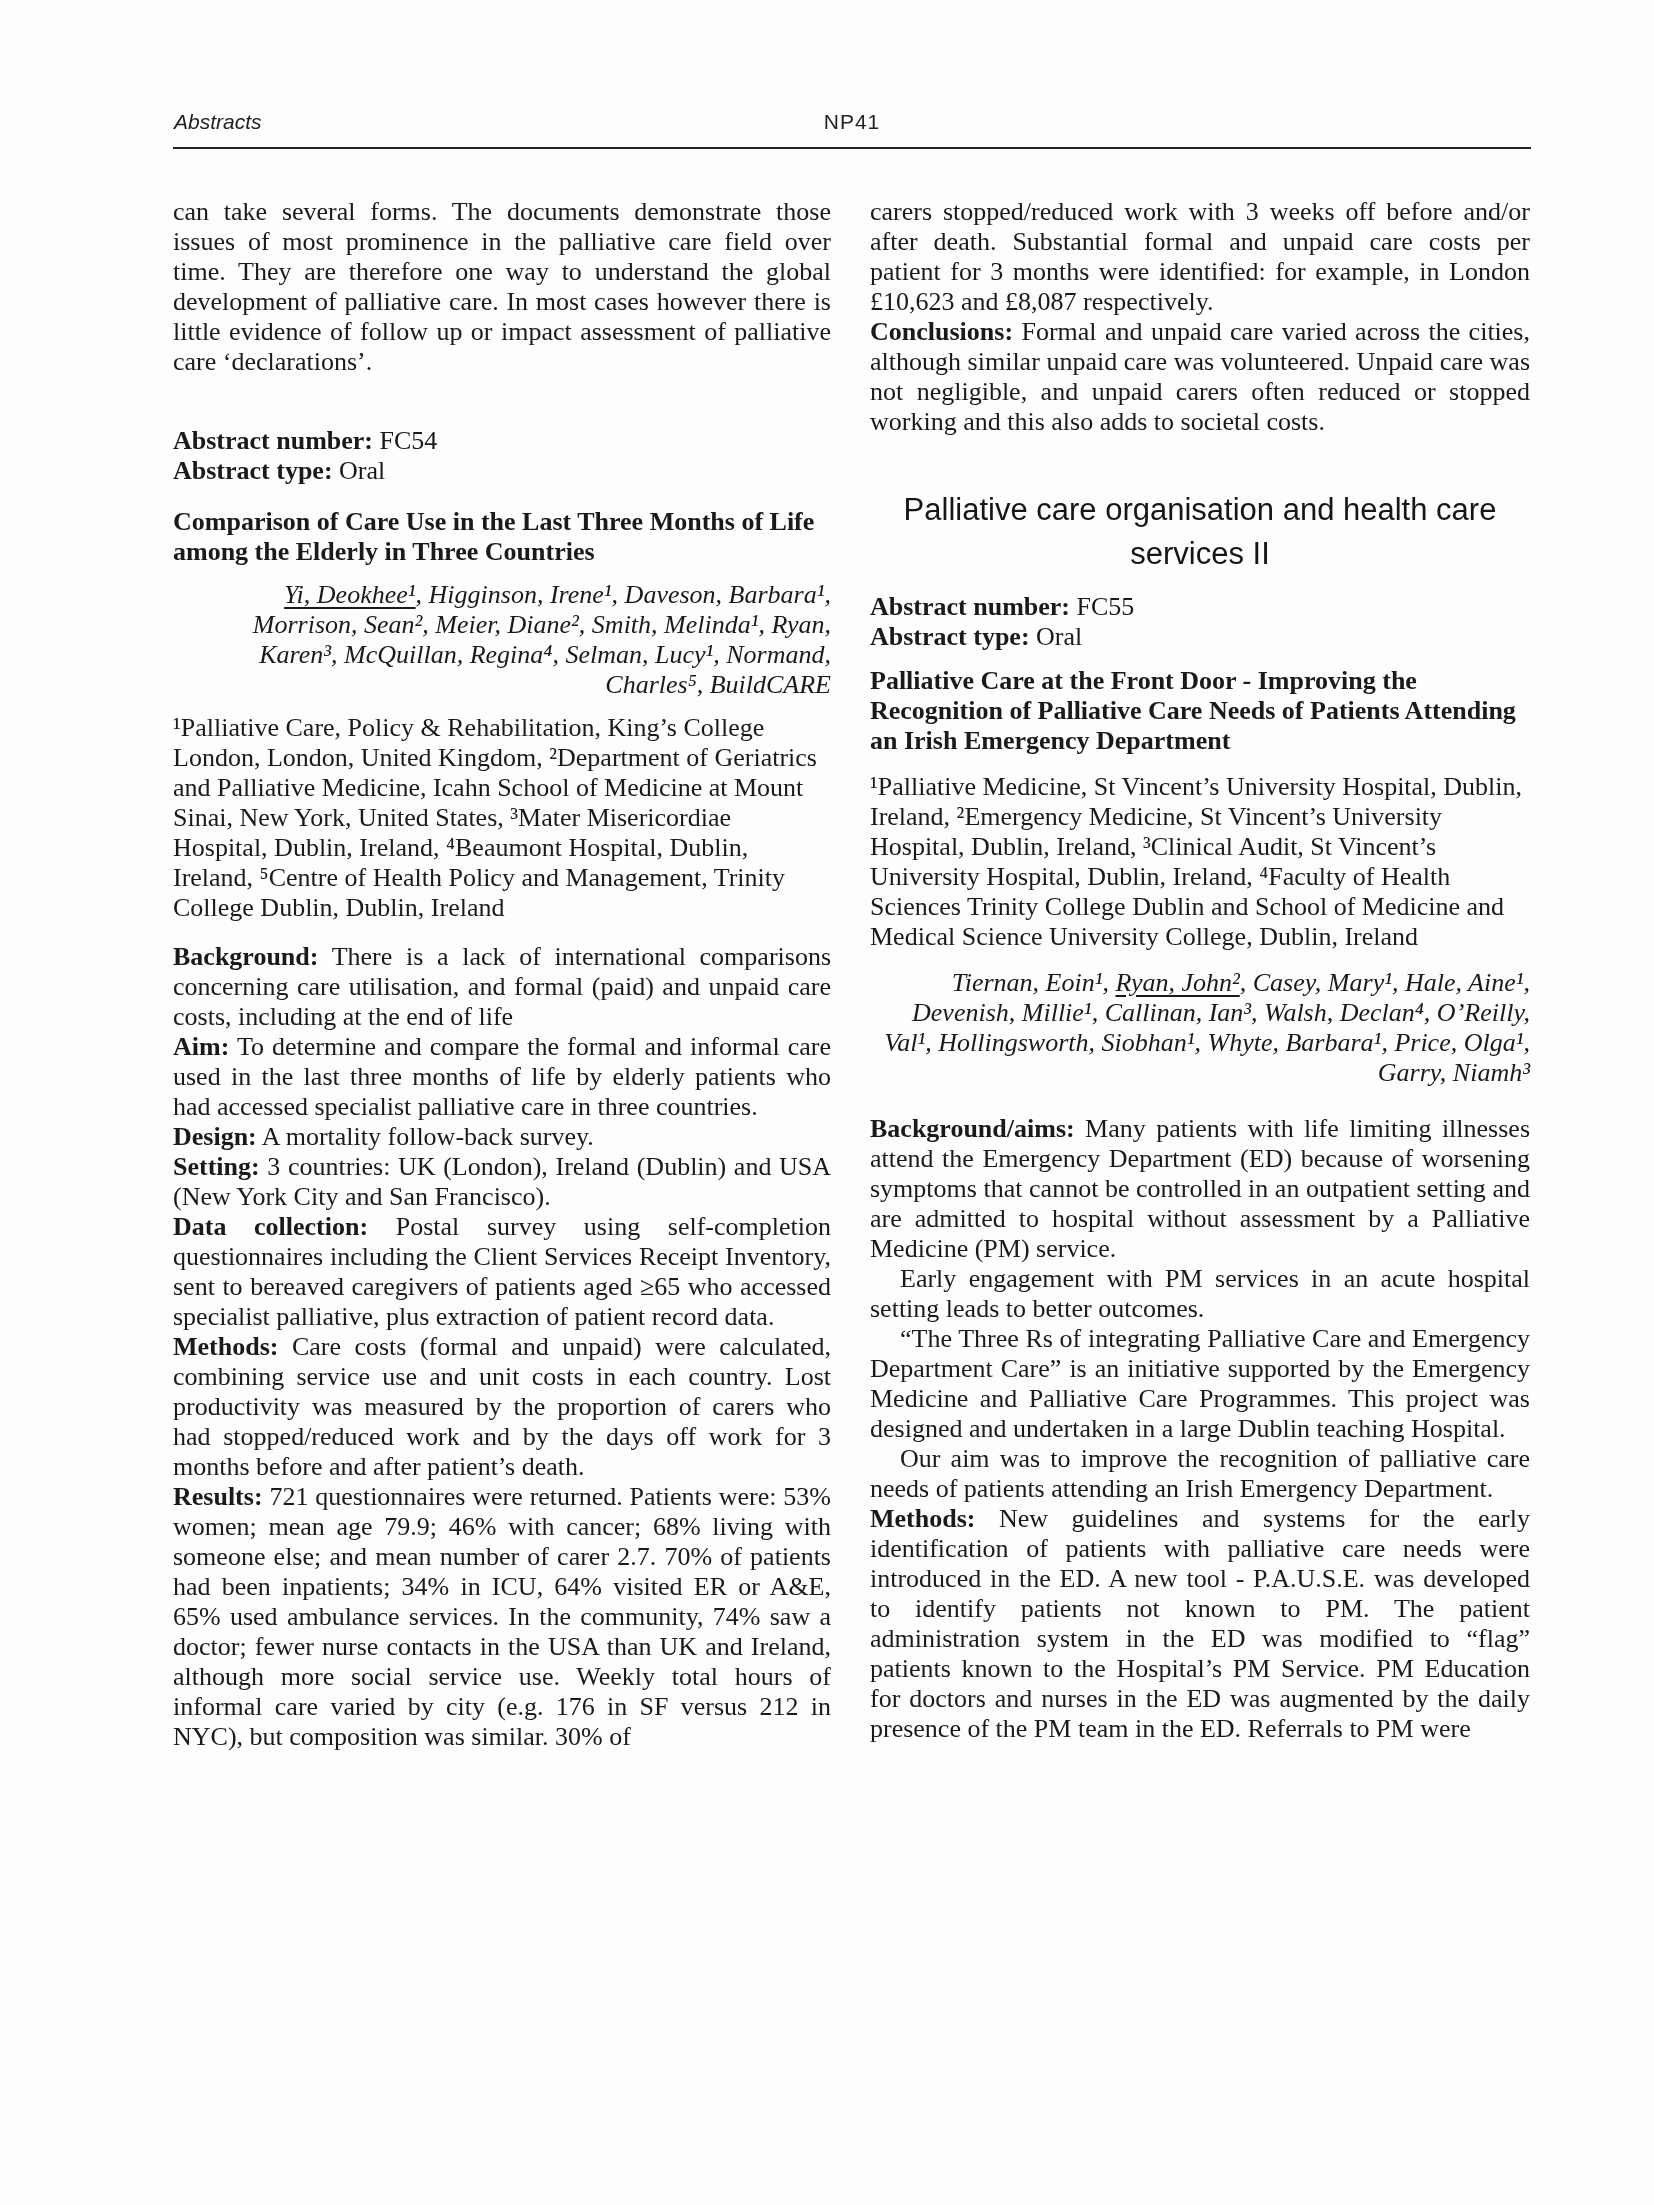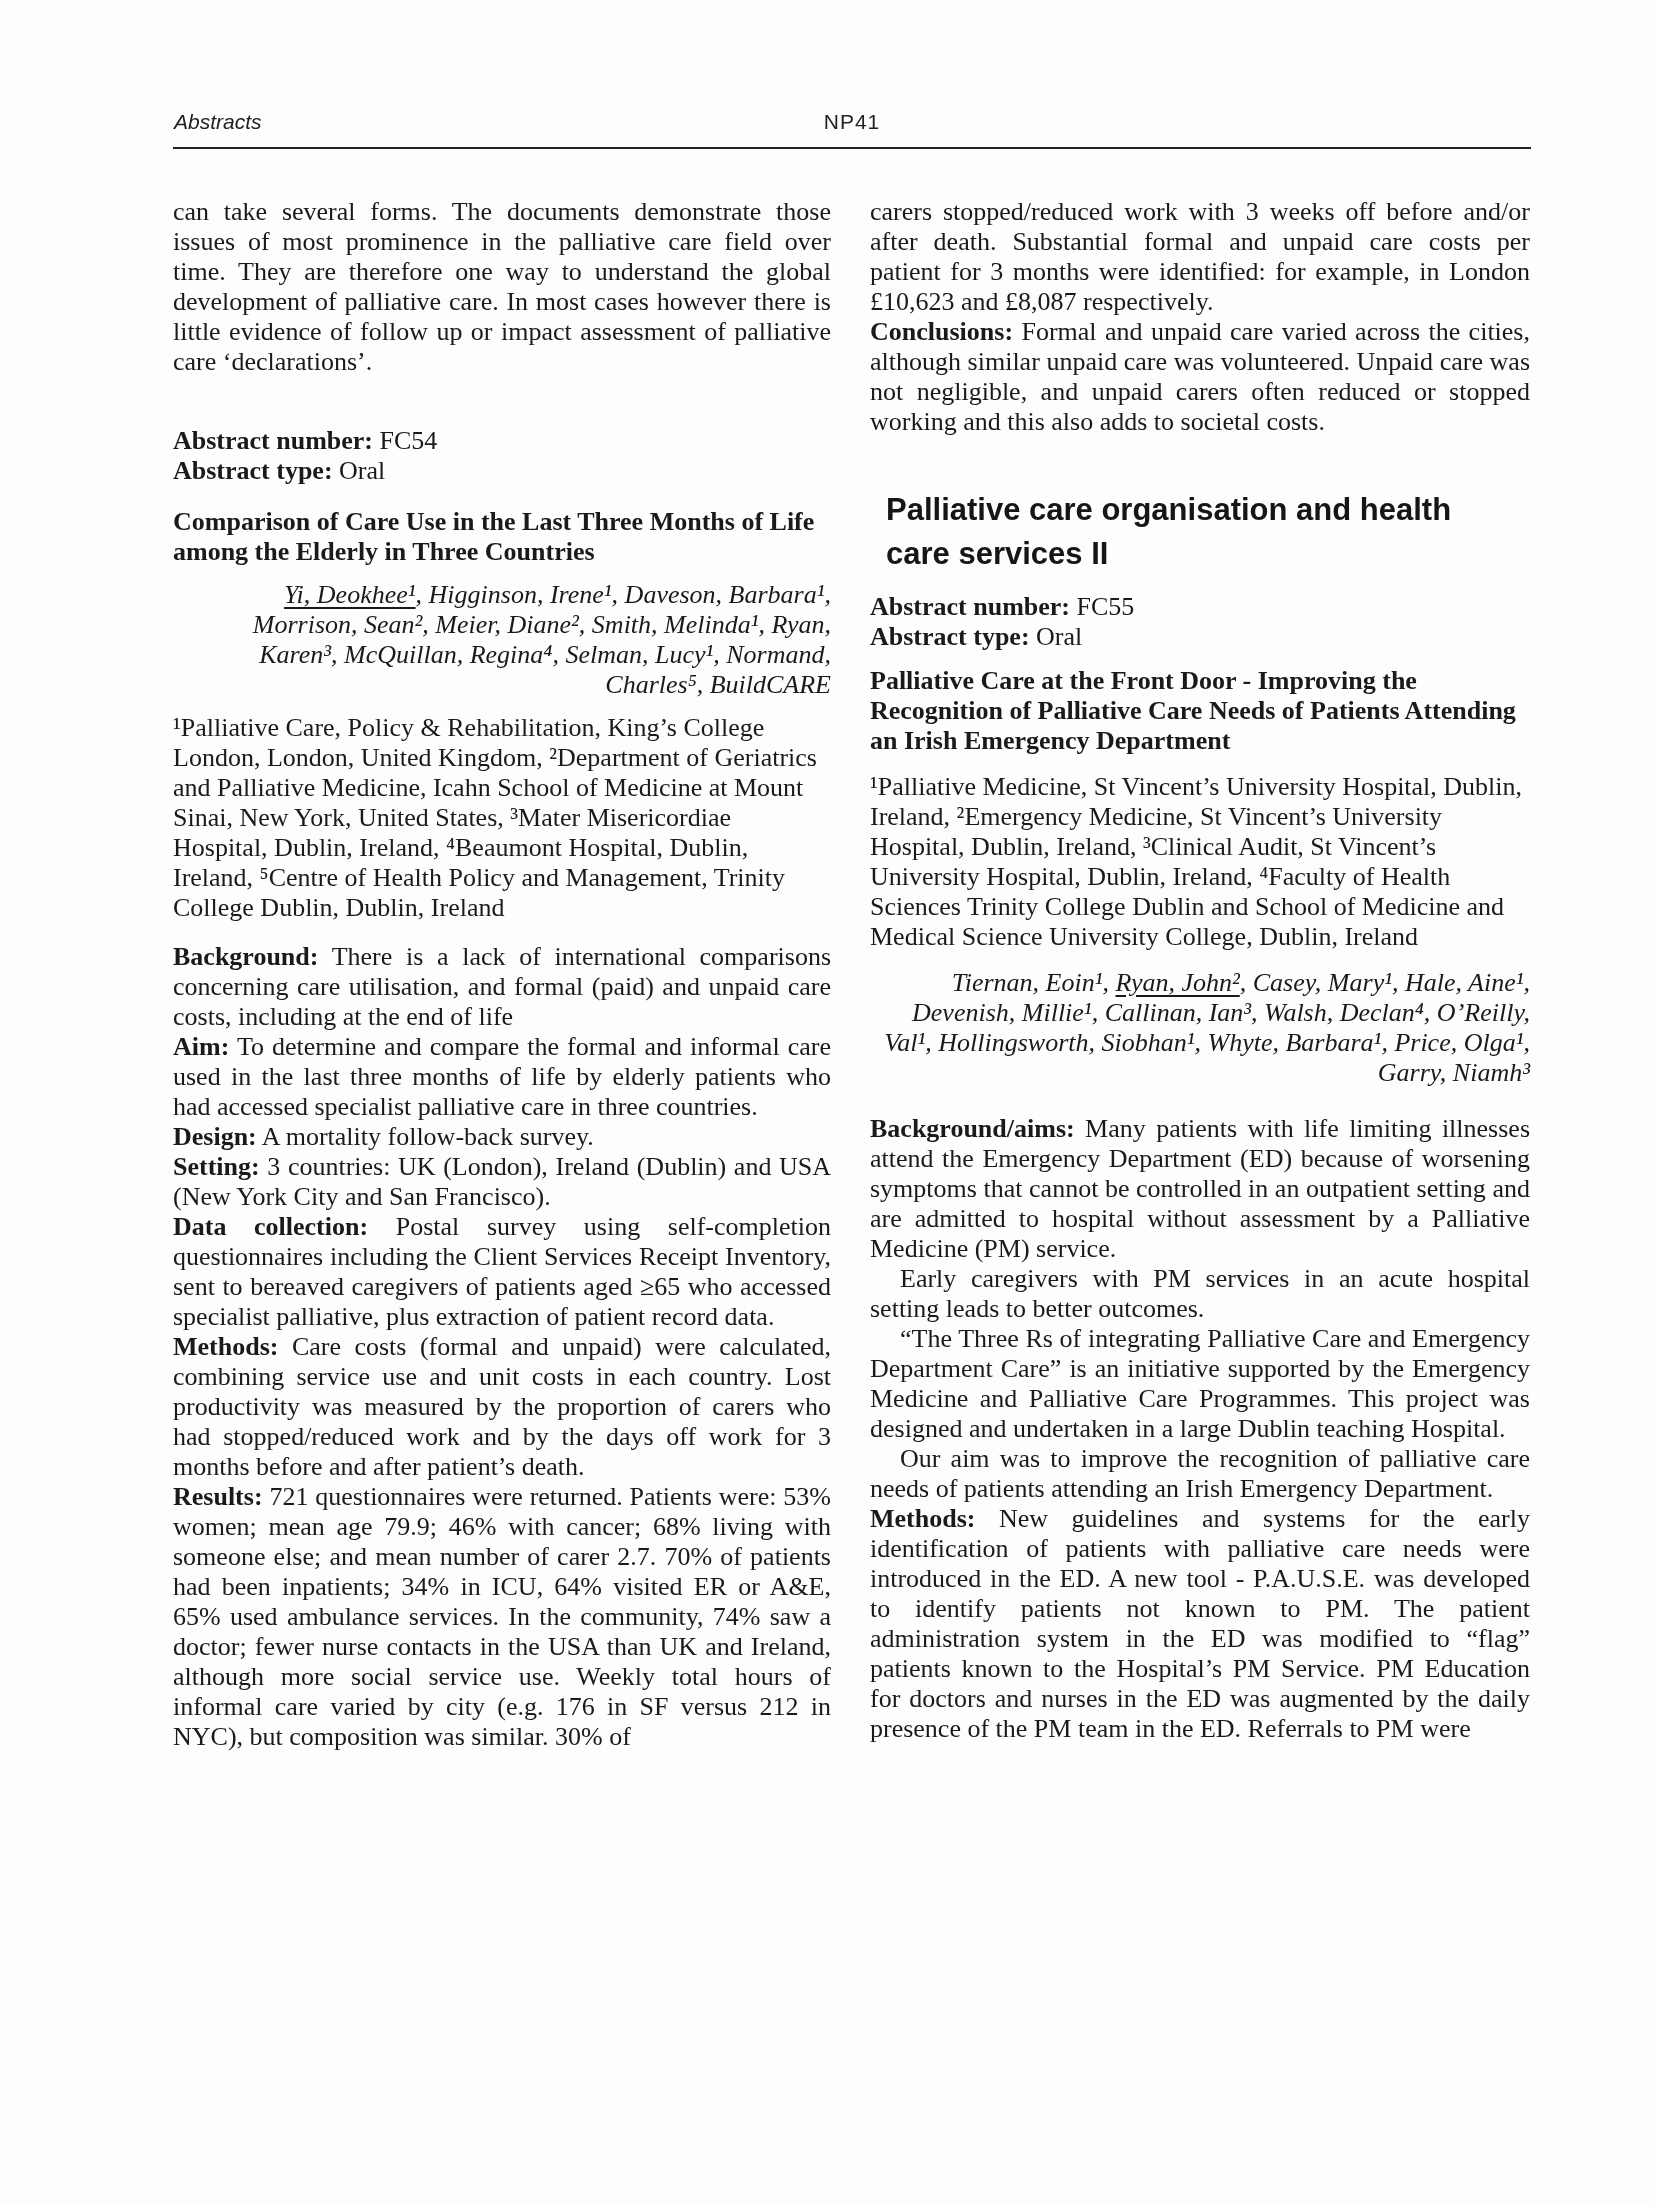--- a/index.html
+++ b/index.html
@@ -25,22 +25,22 @@
   .col-right{left:870px;width:660px;}
   .t{font-size:26px;line-height:30px;margin:0;}
   .para{text-align:justify;}
   .meta{text-align:left;}
   .abs-title{font-weight:bold;text-align:left;}
   .authors{font-style:italic;text-align:right;}
   .authors .u{text-decoration:underline;text-underline-offset:4px;}
   .affil{text-align:left;}
   .sec-heading{
     font-family:"Liberation Sans",sans-serif;
-    font-weight:bold;font-size:31px;line-height:44px;
-    margin:16px;color:#161616;text-align:left;
+    font-weight:normal;font-size:31px;line-height:44px;
+    margin:0;color:#161616;text-align:center;
   }
   .indent{text-indent:30px;}
   
   .gap-meta-l{margin-top:49px;}
   .gap-title-l{margin-top:21px;}
   .gap-authors-l{margin-top:13px;}
   .gap-affil-l{margin-top:13px;}
   .gap-body-l{margin-top:19px;}
   .gap-heading-r{margin-top:51px;}
   .gap-meta-r{margin-top:16px;}
@@ -76,17 +76,17 @@
 <div class="col col-right">
   <p class="t para"><span>carers stopped/reduced work with 3 weeks off before and/or after death. Substantial formal and unpaid care costs per patient for 3 months were identified: for example, in London £10,623 and £8,087 respectively.</span></p>
   <p class="t para"><b>Conclusions:</b><span> Formal and unpaid care varied across the cities, although similar unpaid care was volunteered. Unpaid care was not negligible, and unpaid carers often reduced or stopped working and this also adds to societal costs.</span></p>
   <h2 class="sec-heading gap-heading-r">Palliative care organisation and health care services II</h2>
   <p class="t meta gap-meta-r"><b>Abstract number:</b><span> FC55</span></p>
   <p class="t meta"><b>Abstract type:</b><span> Oral</span></p>
   <p class="t abs-title gap-title-r">Palliative Care at the Front Door - Improving the Recognition of Palliative Care Needs of Patients Attending an Irish Emergency Department</p>
   <p class="t affil gap-affil-r">¹Palliative Medicine, St Vincent’s University Hospital, Dublin, Ireland, ²Emergency Medicine, St Vincent’s University Hospital, Dublin, Ireland, ³Clinical Audit, St Vincent’s University Hospital, Dublin, Ireland, ⁴Faculty of Health Sciences Trinity College Dublin and School of Medicine and Medical Science University College, Dublin, Ireland</p>
   <p class="t authors gap-authors-r"><span>Tiernan, Eoin¹, </span><span class="u">Ryan, John²</span><span>, Casey, Mary¹, Hale, Aine¹, Devenish, Millie¹, Callinan, Ian³, Walsh, Declan⁴, O’Reilly, Val¹, Hollingsworth, Siobhan¹, Whyte, Barbara¹, Price, Olga¹, Garry, Niamh³</span></p>
   <p class="t para gap-body-r"><b>Background/aims:</b><span> Many patients with life limiting illnesses attend the Emergency Department (ED) because of worsening symptoms that cannot be controlled in an outpatient setting and are admitted to hospital without assessment by a Palliative Medicine (PM) service.</span></p>
-  <p class="t para indent"><span>Early caregivers with PM services in an acute hospital setting leads to better outcomes.</span></p>
+  <p class="t para indent"><span>Early engagement with PM services in an acute hospital setting leads to better outcomes.</span></p>
   <p class="t para indent"><span>“The Three Rs of integrating Palliative Care and Emergency Department Care” is an initiative supported by the Emergency Medicine and Palliative Care Programmes. This project was designed and undertaken in a large Dublin teaching Hospital.</span></p>
   <p class="t para indent"><span>Our aim was to improve the recognition of palliative care needs of patients attending an Irish Emergency Department.</span></p>
   <p class="t para"><b>Methods:</b><span> New guidelines and systems for the early identification of patients with palliative care needs were introduced in the ED. A new tool - P.A.U.S.E. was developed to identify patients not known to PM. The patient administration system in the ED was modified to “flag” patients known to the Hospital’s PM Service. PM Education for doctors and nurses in the ED was augmented by the daily presence of the PM team in the ED. Referrals to PM were</span></p>
 </div>
 
 </body></html>

